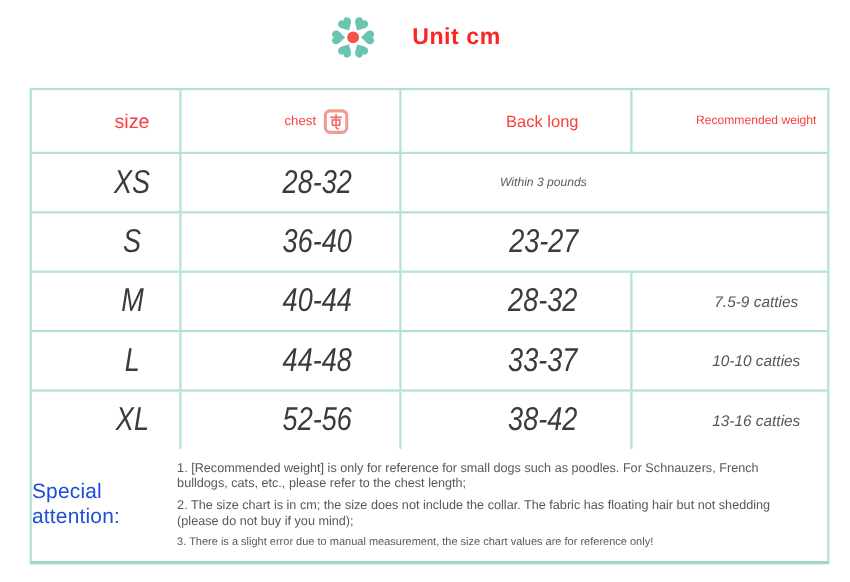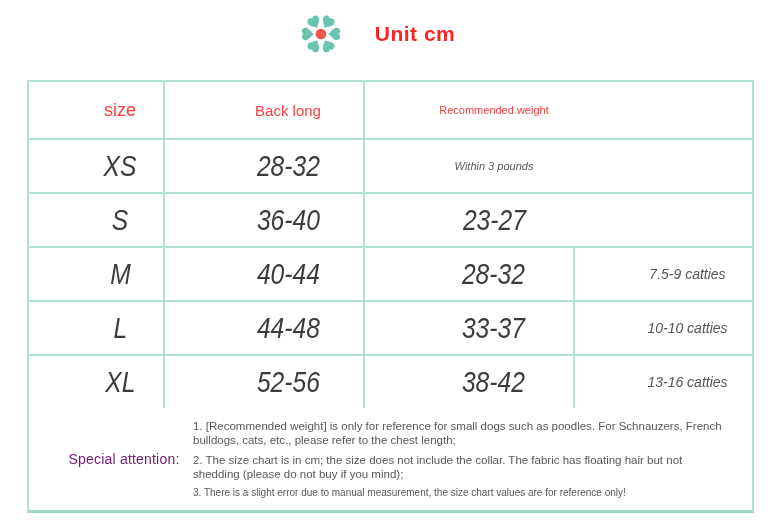--- a/index.html
+++ b/index.html
@@ -51,21 +51,21 @@
     font-size:30px;color:#3b3b3b;
   }
   .size-cell span,.num-cell span{display:inline-block;transform:scaleX(0.82);}
   .weight-cell{font-size:14px;color:#555;border-radius:14px;}
   #rows .body-row:nth-child(1) .weight-cell{font-size:11px;color:#5a5a5a;}
 
   
   .notes-row{height:102px;display:flex;align-items:stretch;}
   .notes-label{
     width:126px;flex:0 0 126px;display:flex;align-items:center;justify-content:center;
-    color:#701a75;font-size:14px;letter-spacing:0.2px;padding-left:32px;
+    color:#1d4ed8;font-size:19px;letter-spacing:0.2px;
   }
   .notes-list{
     flex:1;display:flex;flex-direction:column;justify-content:space-evenly;
     padding:6px 24px 6px 6px;box-sizing:border-box;
   }
   .note-item{font-size:11.5px;color:#585858;line-height:1.25;}
   .notes-list .note-item:nth-child(3){font-size:10px;}
 </style>
 </head>
 <body>
@@ -84,20 +84,32 @@
       </g>
       <circle r="5.6" fill="#f15549"></circle>
     </svg>
     <span class="unit-label">Unit cm</span>
   </div>
 
   <div class="size-table">
 
     <div class="row header-row">
       <div class="cell th-size">size</div>
+      <div class="cell th-chest">
+        <span>chest</span>
+        <svg class="stamp-icon" viewBox="0 0 24 24" aria-hidden="true">
+          <rect x="1.8" y="1.8" width="20.4" height="20.4" rx="4.5" fill="none" stroke="#f28a80" stroke-width="3"></rect>
+          <g stroke="#ec5a4e" stroke-width="1.6" fill="none">
+            <line x1="6.5" y1="8" x2="17.5" y2="8"></line>
+            <line x1="12" y1="5" x2="12" y2="17"></line>
+            <rect x="8.5" y="10.5" width="7" height="5"></rect>
+            <path d="M12 17 q 0 2 2.5 2"></path>
+          </g>
+        </svg>
+      </div>
       <div class="cell th-back">Back long</div>
       <div class="cell th-weight">Recommended weight</div>
     </div>
 
     <div id="rows">
         <div class="row body-row">
           <div class="cell size-cell">
             <span>XS</span>
           </div>
           <div class="cell num-cell">

